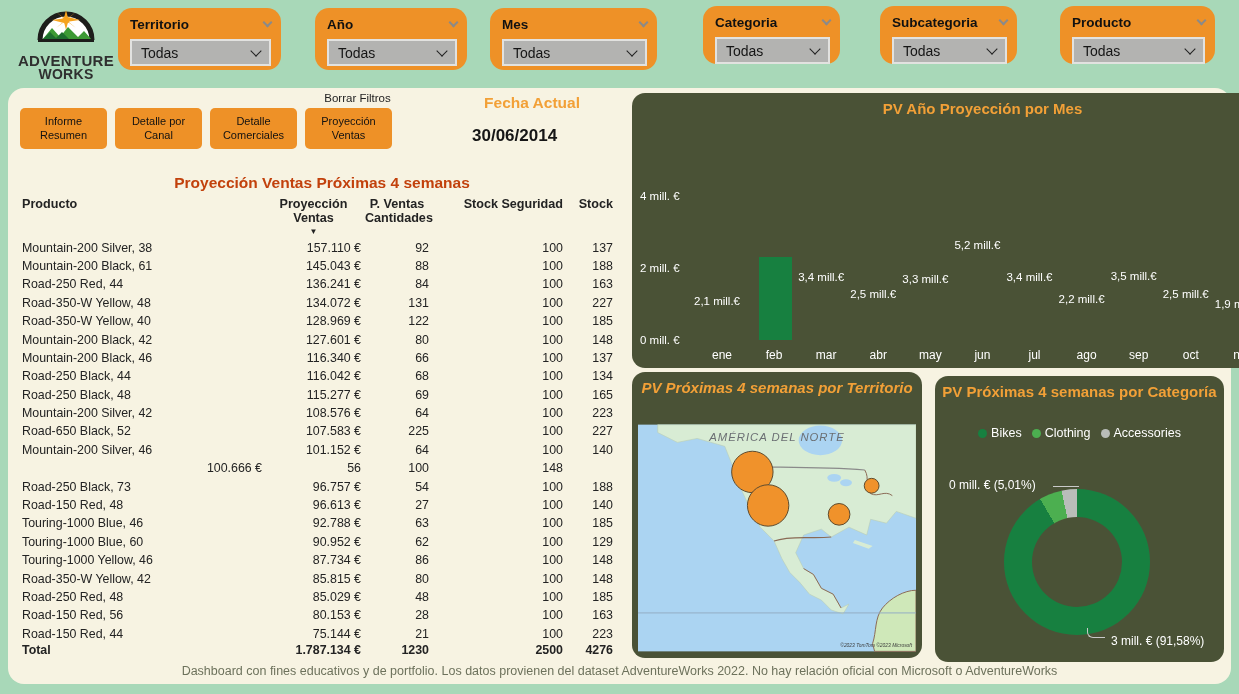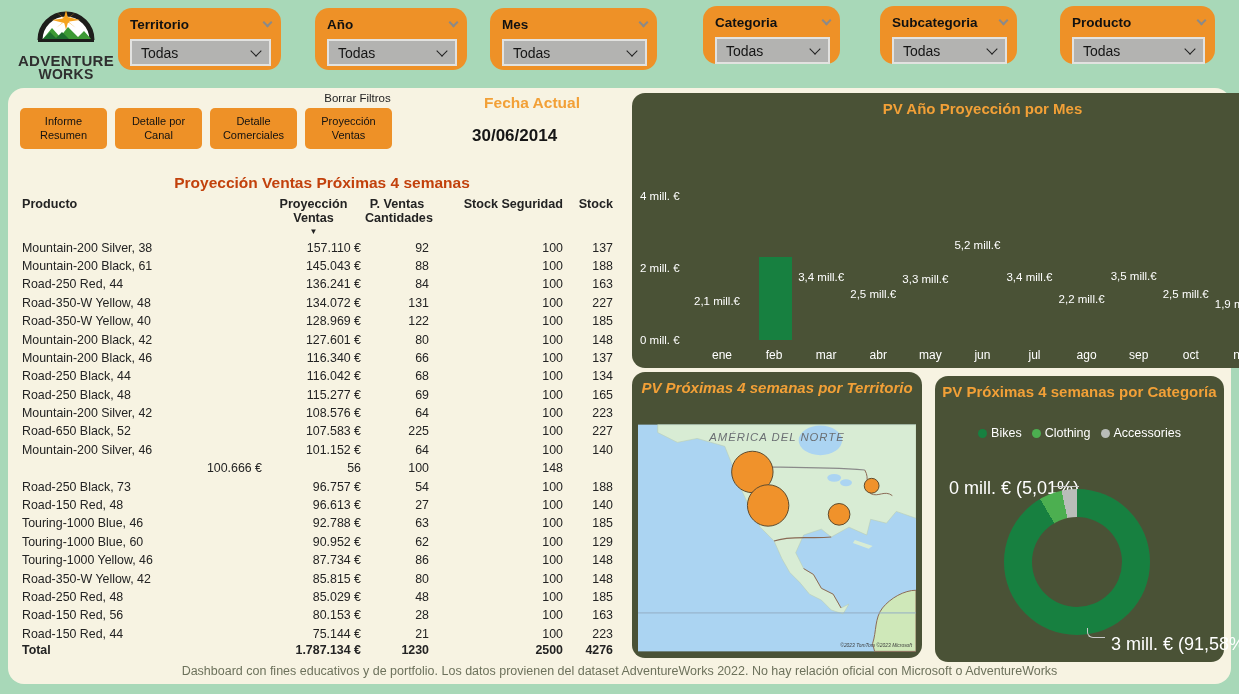--- a/index.html
+++ b/index.html
@@ -78,21 +78,21 @@
   #mapbox { position:absolute; left:6px; top:52px; width:278px; height:228px; }
   #mapbox svg { display:block; }
 
   
   #donutpanel { left:935px; top:376px; width:289px; height:286px; }
   .legend { position:absolute; left:0; top:50px; width:100%; display:flex; justify-content:center; gap:10px; font-size:12.5px; color:#fff; }
   .legend-item { display:flex; align-items:center; gap:4px; }
   .dot { width:9px; height:9px; border-radius:50%; }
   #donut { position:absolute; left:69px; top:113px; width:146px; height:146px; border-radius:50%; }
   #donut-hole { position:absolute; left:97px; top:141px; width:90px; height:90px; border-radius:50%; background:#4a5236; }
-  .callout { position:absolute; color:#fff; font-size:18px; white-space:nowrap; }
+  .callout { position:absolute; color:#fff; font-size:12px; white-space:nowrap; }
   .callout-line { position:absolute; border-color:#c9c9c9; }
 
   
   #footer { position:absolute; left:0; bottom:6px; width:100%; text-align:center; font-size:12.5px; color:#6d725c; }
 </style>
 </head>
 <body>
 
 <div id="topbar">
   <div class="logo">

